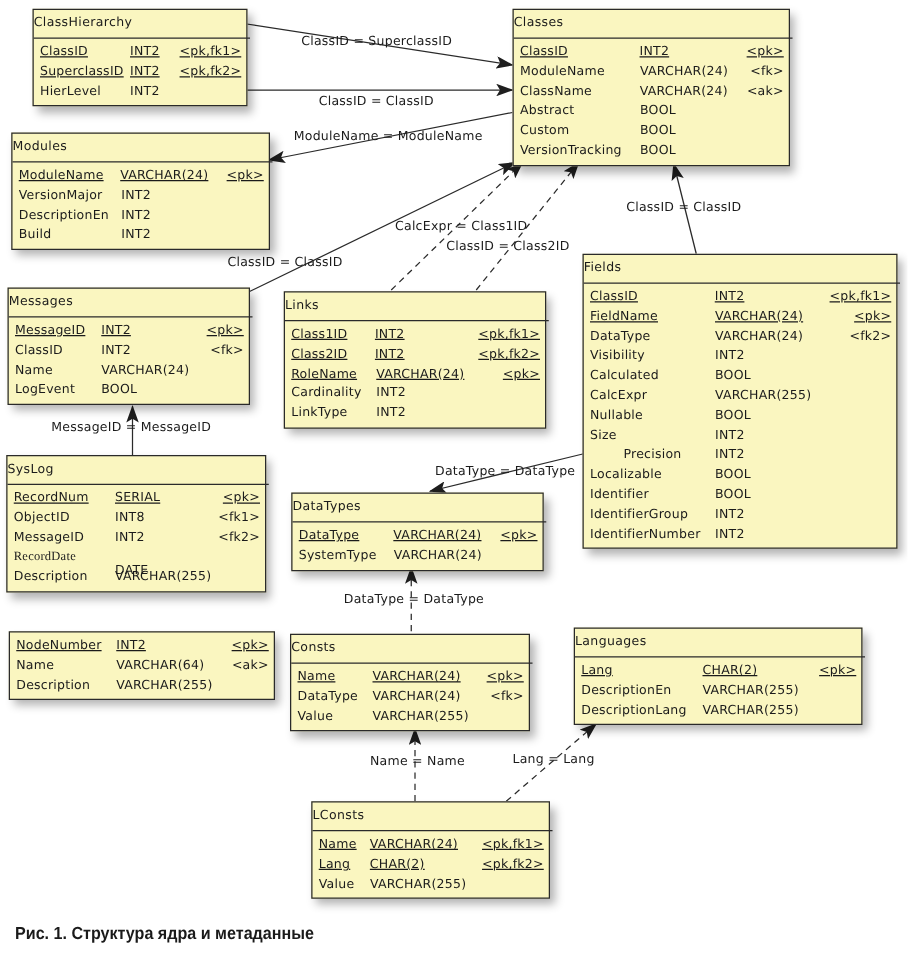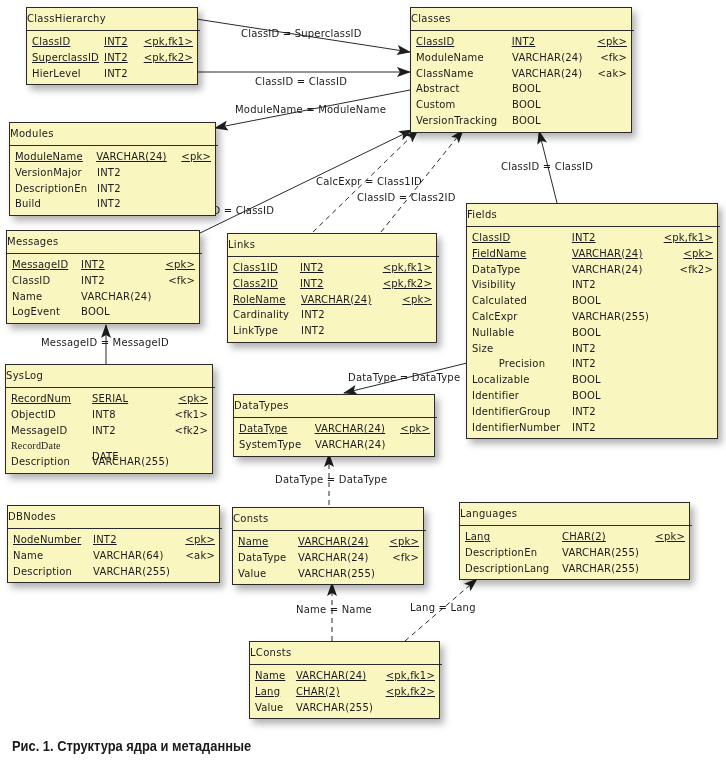--- a/index.html
+++ b/index.html
@@ -107,21 +107,21 @@
           <span style="width: 86px;">BOOL</span>
           <span class="k"></span>
         </div>
         <div class="row">
           <span style="width: 96px;">VersionTracking</span>
           <span style="width: 86px;">BOOL</span>
           <span class="k"></span>
         </div>
       </div>
     </div>
-  <div class="tbl" style="left:9px;top:122px;width:205px;">
+  <div class="tbl" style="left:9px;top:106px;width:205px;">
       <div class="title">Modules</div>
       <div class="rows">
         <div class="row">
           <span class="u" style="width: 82px;">ModuleName</span>
           <span class="u" style="width: 86px;">VARCHAR(24)</span>
           <span class="k u">&lt;pk&gt;</span>
         </div>
         <div class="row">
           <span style="width: 82px;">VersionMajor</span>
           <span style="width: 86px;">INT2</span>
@@ -303,21 +303,20 @@
           <span class="k u">&lt;pk&gt;</span>
         </div>
         <div class="row">
           <span style="width: 76px;">SystemType</span>
           <span style="width: 86px;">VARCHAR(24)</span>
           <span class="k"></span>
         </div>
       </div>
     </div>
   <div class="tbl" style="left:7px;top:505px;width:211px;">
-      <div class="title">DBNodes</div>
       <div class="rows">
         <div class="row">
           <span class="u" style="width: 80px;">NodeNumber</span>
           <span class="u" style="width: 91px;">INT2</span>
           <span class="k u">&lt;pk&gt;</span>
         </div>
         <div class="row">
           <span style="width: 80px;">Name</span>
           <span style="width: 91px;">VARCHAR(64)</span>
           <span class="k">&lt;ak&gt;</span>

